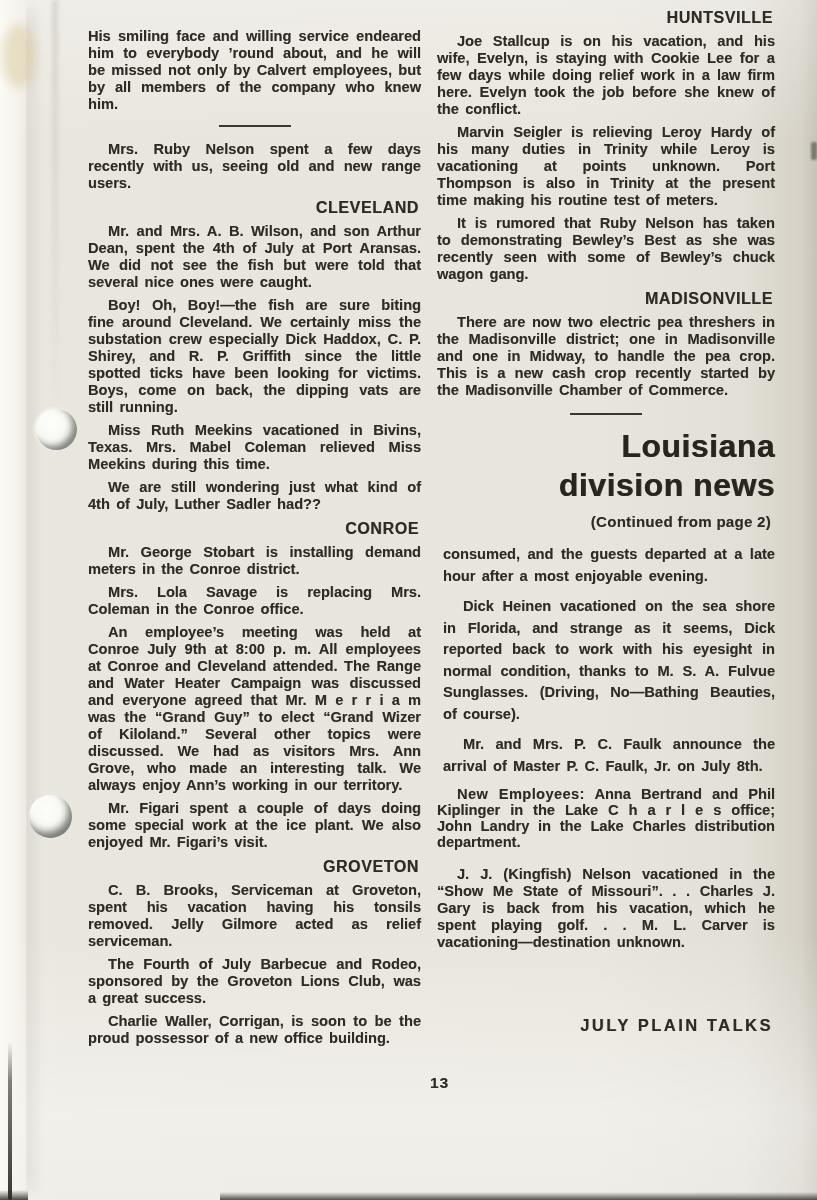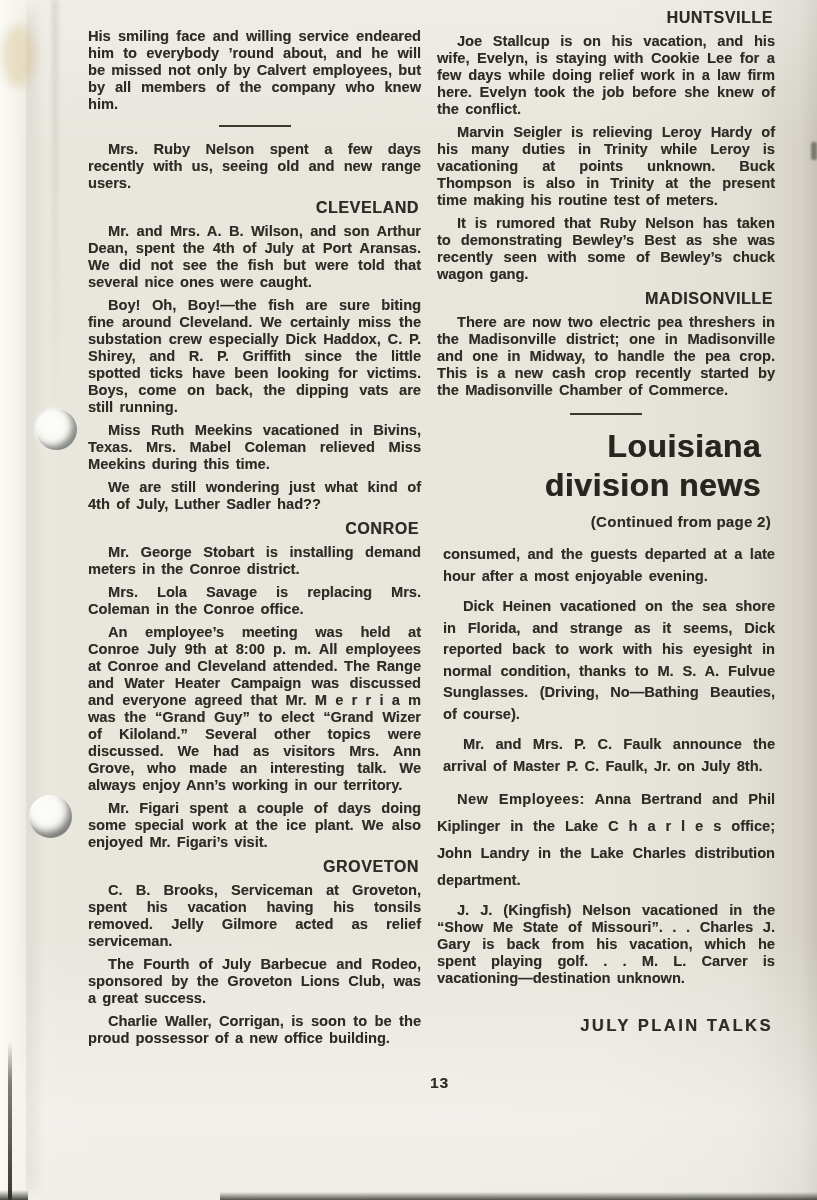--- a/index.html
+++ b/index.html
@@ -45,27 +45,27 @@
   .col-left  { left:88px;  top:28px; width:333px; }
   .col-right { left:437px; top:3px; width:338px; }
 
   .para { margin:0 0 6px; font-size:14.6px; line-height:17px; font-weight:700;
     word-spacing:2.2px; text-shadow:0.3px 0.3px 0 rgba(46,43,37,0.35); }
   .indent { text-indent:20px; }
   .sec-head { margin:5px 2px 5px 0; font-size:16px; line-height:20px; text-align:right;
     letter-spacing:0.6px; font-weight:700; text-shadow:0.4px 0.3px 0 rgba(40,37,31,0.5); }
   .rule { width:72px; height:0; border-top:2.5px solid #3a382f; margin:12px auto 14px; }
   .col-right .rule { margin:14px auto 12px; }
-  .big-head { margin:12px 14px 8px 0; text-align:right; font-size:32px; line-height:39px;
+  .big-head { margin:12px 0 8px 0; text-align:right; font-size:32px; line-height:39px;
     font-weight:700; letter-spacing:0.5px; color:#28251f;
     text-shadow:0.6px 0.4px 0 rgba(40,37,31,0.8); }
   .continued { margin:0 4px 14px 0; text-align:right; font-size:15px; font-weight:700;
     letter-spacing:0.3px; text-shadow:0.3px 0.3px 0 rgba(46,43,37,0.4); }
   .leaded { line-height:21.5px; margin-bottom:9px;margin-left:6px; }
-  .medium { line-height:27px; margin-bottom:8px; }
+  .medium { line-height:16px; margin-bottom:16px; }
   .lead { letter-spacing:0.4px; }
 
   .footer-num { position:absolute; left:430px; top:1074px; font-size:15.5px; font-weight:700;
     letter-spacing:1px; text-shadow:0.3px 0.3px 0 rgba(46,43,37,0.4); }
   .footer-title { position:absolute; right:44px; top:1016px; font-size:16.5px; font-weight:700;
     letter-spacing:2.5px; text-shadow:0.4px 0.3px 0 rgba(46,43,37,0.5); }
 </style>
 </head>
 <body>
 
@@ -97,21 +97,21 @@
     <p class="para indent">Mr. Figari spent a couple of days doing some special work at the ice plant. We also enjoyed Mr. Figari’s visit.</p>
     <h3 class="sec-head">GROVETON</h3>
     <p class="para indent">C. B. Brooks, Serviceman at Groveton, spent his vacation having his tonsils removed. Jelly Gilmore acted as relief serviceman.</p>
     <p class="para indent">The Fourth of July Barbecue and Rodeo, sponsored by the Groveton Lions Club, was a great success.</p>
     <p class="para indent">Charlie Waller, Corrigan, is soon to be the proud possessor of a new office building.</p>
   </div>
 
   <div class="col col-right">
     <h3 class="sec-head">HUNTSVILLE</h3>
     <p class="para indent">Joe Stallcup is on his vacation, and his wife, Evelyn, is staying with Cookie Lee for a few days while doing relief work in a law firm here. Evelyn took the job before she knew of the conflict.</p>
-    <p class="para indent">Marvin Seigler is relieving Leroy Hardy of his many duties in Trinity while Leroy is vacationing at points unknown. Buck Thompson is also in Trinity at the present time making his routine test of meters.</p>
+    <p class="para indent">Marvin Seigler is relieving Leroy Hardy of his many duties in Trinity while Leroy is vacationing at points unknown. Port Thompson is also in Trinity at the present time making his routine test of meters.</p>
     <p class="para indent">It is rumored that Ruby Nelson has taken to demonstrating Bewley’s Best as she was recently seen with some of Bewley’s chuck wagon gang.</p>
     <h3 class="sec-head">MADISONVILLE</h3>
     <p class="para indent">There are now two electric pea threshers in the Madisonville district; one in Madisonville and one in Midway, to handle the pea crop. This is a new cash crop recently started by the Madisonville Chamber of Commerce.</p>
     <div class="rule"></div>
     <h2 class="big-head">
       <span>Louisiana</span><br>
       <span>division news</span>
     </h2>
     <p class="continued">(Continued from page 2)</p>
     <p class="para leaded">consumed, and the guests departed at a late hour after a most enjoyable evening.</p>

